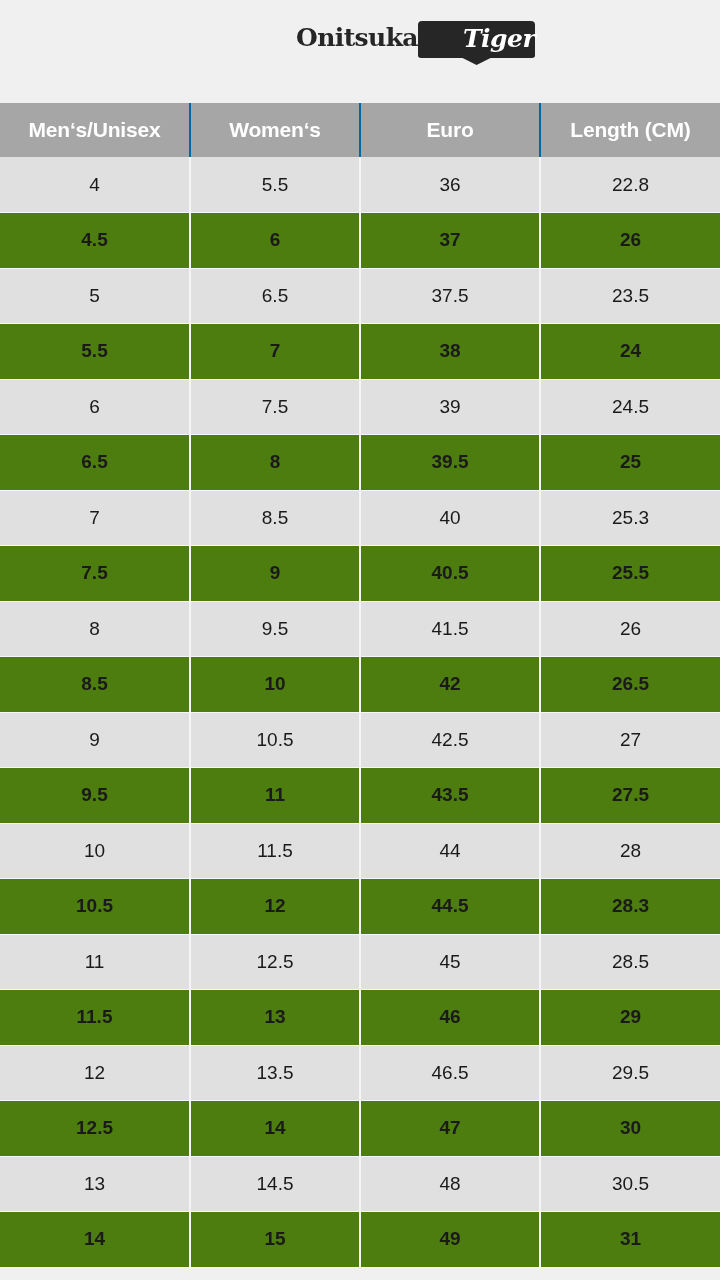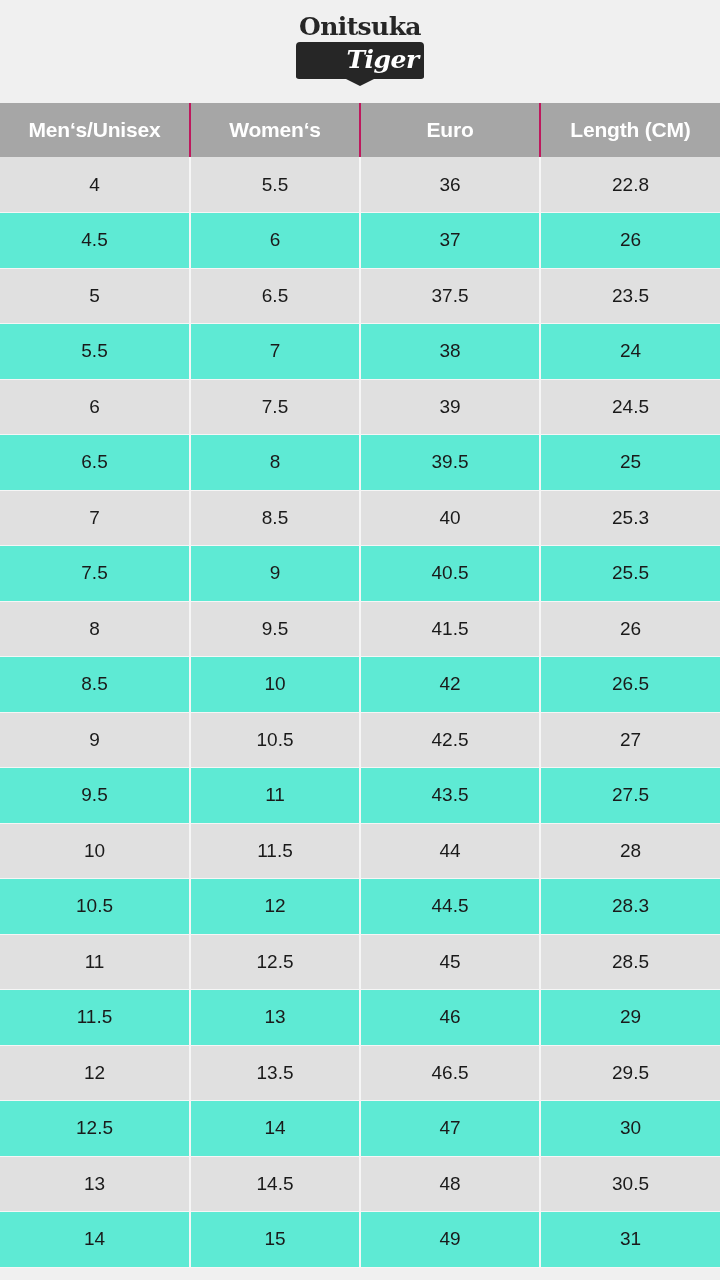--- a/index.html
+++ b/index.html
@@ -11,22 +11,22 @@
   }
   .page { width:720px; height:1280px; background:#f0f0f0; position:relative; }
 
   
   .logo-area{
     height:103px; width:100%;
     display:flex; align-items:flex-start; justify-content:center;
     background:#f0f0f0;
   }
   .logo{
-    position:relative; width:128px; margin-top:14px;
-    display:flex; flex-direction:column; align-items:center;
+    position:relative; width:128px; margin-top:21px;
+    display:flex; flex-direction:row; align-items:center;
   }
   .logo-wordmark{
     font-family:"DejaVu Serif", serif;
     font-weight:700;
     font-size:25px;
     letter-spacing:-0.6px;
     color:#262626;
     line-height:1;
     margin-bottom:3px;
     white-space:nowrap;
@@ -73,38 +73,38 @@
   .size-table col.c4{ width:180px; }
 
   .size-table thead th{
     height:54px;
     background:#a6a6a6;
     color:#ffffff;
     font-size:21px;
     font-weight:700;
     text-align:center;
     letter-spacing:-0.2px;
-    border-right:2px solid #be185d;
+    border-right:2px solid #0369a1;
     padding:0 6px;
     white-space:nowrap;
   }
   .size-table thead th:last-child{ border-right:none; }
 
   .size-table tbody td{
     height:55.5px;
     font-size:19px;
     font-weight:400;
     color:#1a1a1a;
     text-align:center;
     border-right:2px solid #f6f6f6;
     border-bottom:1px solid #f6f6f6;
   }
   .size-table tbody td:last-child{ border-right:none; }
   .size-table tbody tr.odd  td{ background:#e0e0e0; }
-  .size-table tbody tr.even td{ background:#5eead4; }
+  .size-table tbody tr.even td{ background:#4d7c0f;font-weight:bold; }
 </style>
 </head>
 <body>
 
 <div class="page">
 
   <div class="logo-area">
     <div class="logo">
       <div class="logo-wordmark">Onitsuka</div>
       <div class="logo-banner">

